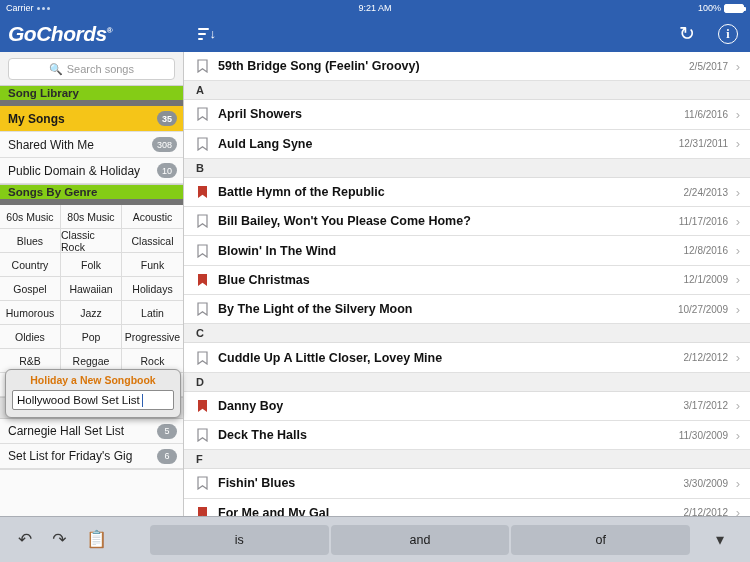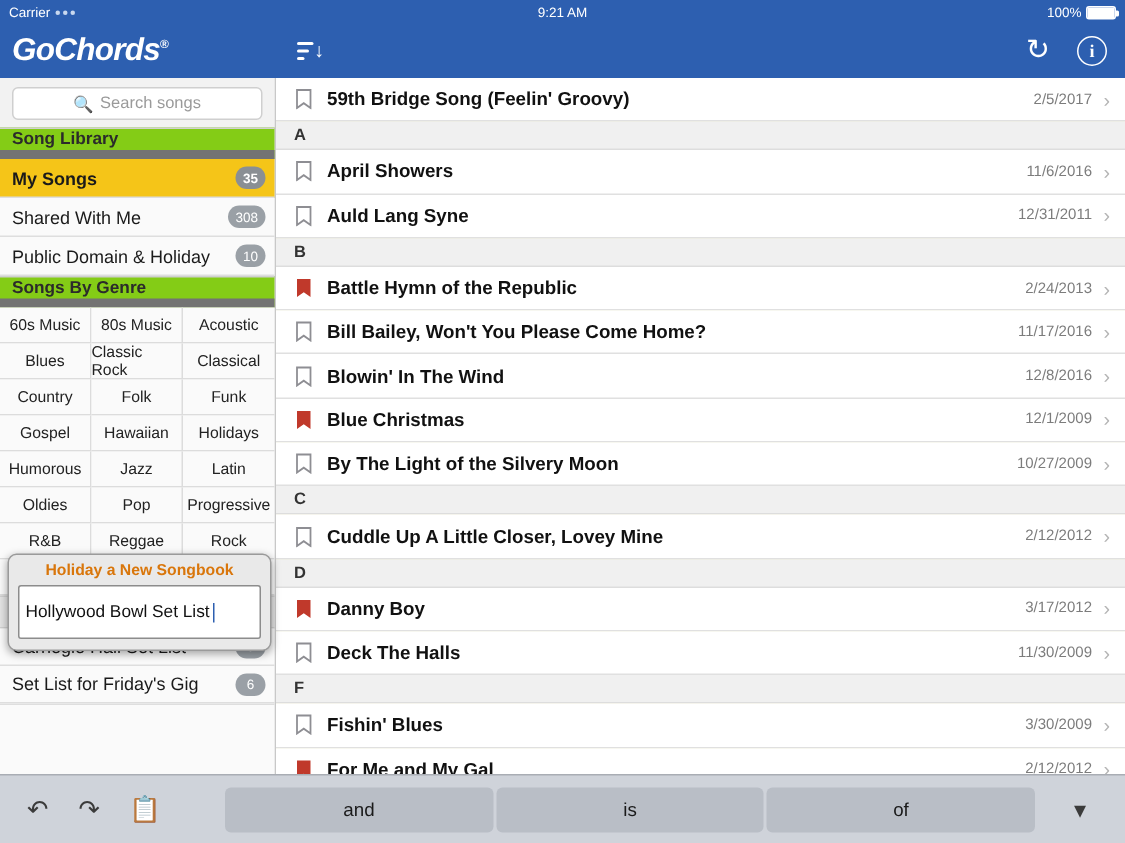--- a/index.html
+++ b/index.html
@@ -37,21 +37,20 @@
 
   
   .navbar {
     height: 36px;
     background: #2d5fb0;
     display: flex;
     align-items: center;
     flex: 0 0 36px;
     position: relative;
     color: #fff;
-    text-align: right;
   }
   .nav-left {
     width: 184px;
     height: 100%;
     display: flex; align-items: center;
     padding-left: 8px;
   }
   .logo {
     font-size: 21px;
     font-weight: bold;
@@ -151,21 +150,21 @@
     left: 5px; top: 317px; width: 176px;
     background:#e9e9e9;
     border:1px solid #9a9a9a;
     border-radius:6px;
     box-shadow: 0 2px 6px rgba(0,0,0,.35);
     padding: 4px 6px 7px 6px;
     z-index: 20;
   }
   .popover-title { font-size:10.5px; color:#d9760b; text-align:center; font-weight:bold; margin-bottom:4px;}
   .popover-input {
-    width:100%; height:36px; background:#fff; border:1px solid #8c8c8c; border-radius:2px;
+    width:100%; height:20px; background:#fff; border:1px solid #8c8c8c; border-radius:2px;
     font-size:11.5px; padding:0 4px; color:#111; font-family:"Liberation Sans", sans-serif;
     display:flex; align-items:center;
   }
   .caret { display:inline-block; width:1px; height:13px; background:#2d5fb0; margin-left:2px; }
 
   
   .listarea { flex:1; background:#fef9c3; overflow:hidden; position:relative; }
   .song-row {
     height: 29.3px; display:flex; align-items:center;
     padding: 0 10px 0 12px;
@@ -480,20 +479,20 @@
     </div>
   </div>
 
   <div class="kbbar">
     <div class="kb-icons">
       <span class="kb-icon">↶</span>
       <span class="kb-icon">↷</span>
       <span class="kb-icon">📋</span>
     </div>
     <div class="kb-suggest">
+      <div class="suggest">is</div>
       <div class="suggest">and</div>
-      <div class="suggest">is</div>
       <div class="suggest">of</div>
     </div>
     <div class="kb-down">▾</div>
   </div>
 
 </div>
 
 </body></html>

